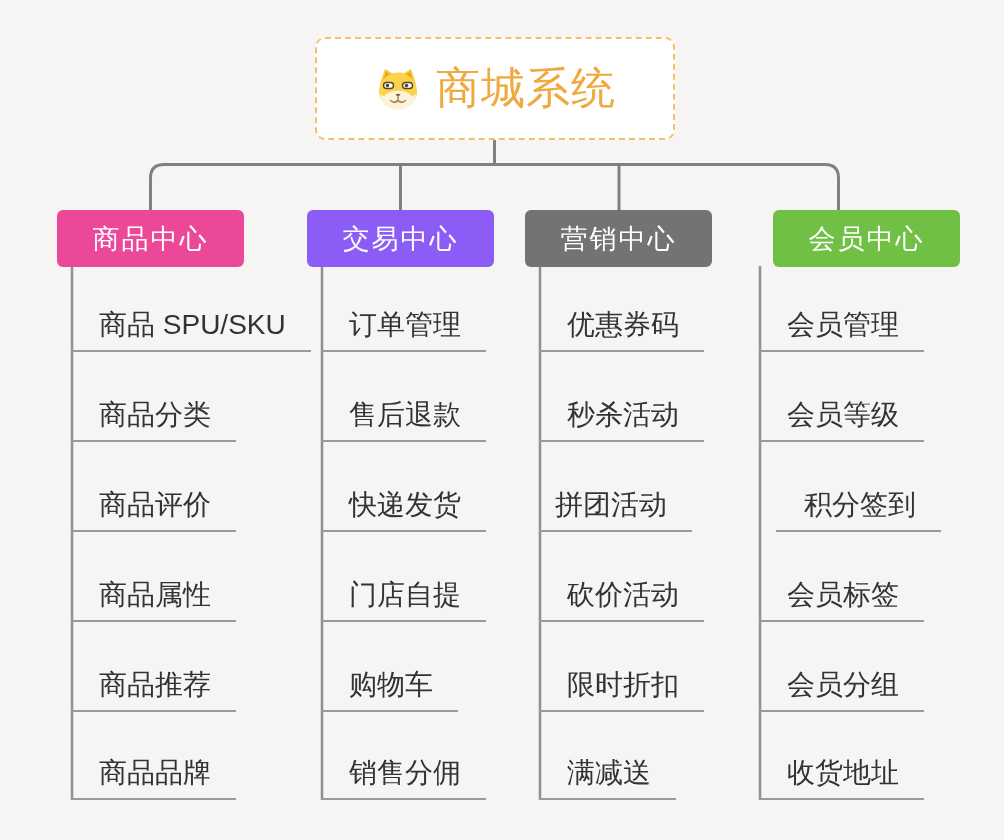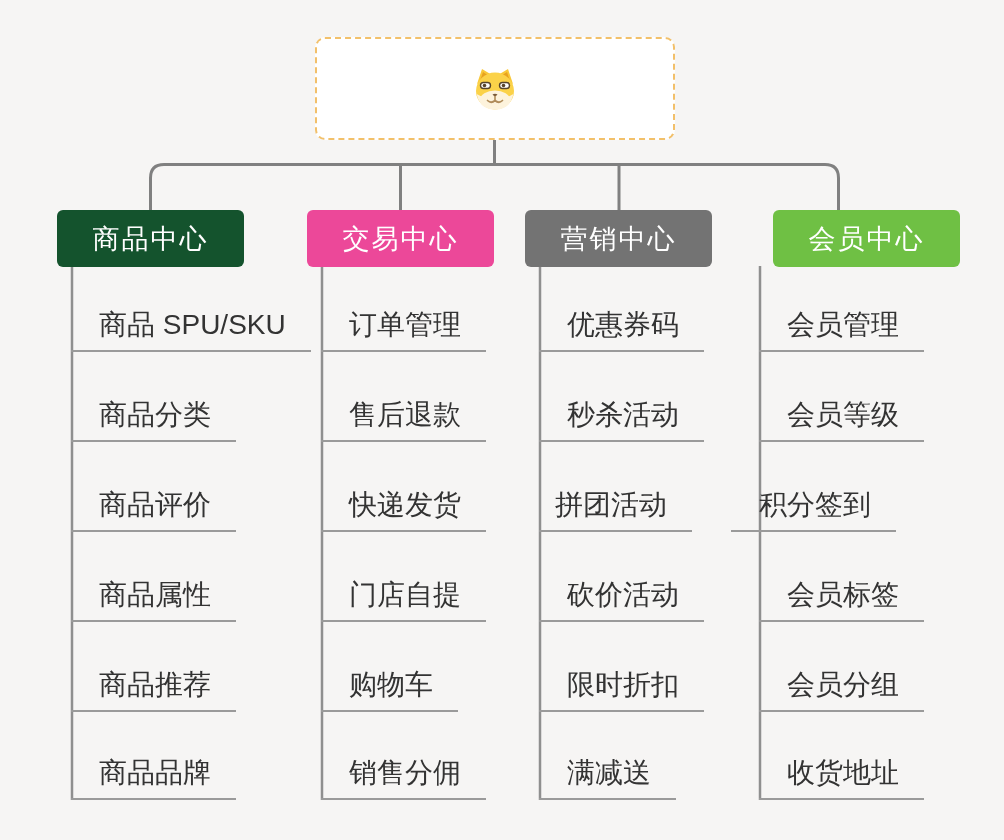--- a/index.html
+++ b/index.html
@@ -94,46 +94,47 @@
         <ellipse cx="24" cy="33" rx="15" ry="9.5" fill="#FDF3DC"></ellipse>
         <rect x="9.5" y="15.5" width="10" height="6" rx="3" fill="#ffffff" stroke="#57452B" stroke-width="1.4"></rect>
         <rect x="28.5" y="15.5" width="10" height="6" rx="3" fill="#ffffff" stroke="#57452B" stroke-width="1.4"></rect>
         <circle cx="13.5" cy="18.5" r="1.8" fill="#57452B"></circle>
         <circle cx="32.5" cy="18.5" r="1.8" fill="#57452B"></circle>
         <path d="M21.5 27.5 Q24 26 26.5 27.5 Q24 31 21.5 27.5 Z" fill="#7A5B3A"></path>
         <path d="M24 29.5 V32.5" stroke="#B08C5A" stroke-width="1.6" fill="none" stroke-linecap="round"></path>
         <path d="M16.5 33.5 Q20.2 37 24 33.5 Q27.8 37 31.5 33.5" stroke="#B08C5A" stroke-width="1.7" fill="none" stroke-linecap="round"></path>
       </svg>
     </span>
+    <span class="root-title">商城系统</span>
   </div>
 
   <div id="branches-layer">
-      <div class="branch-node" style="left: 57px; background: #14532d;">商品中心</div>
+      <div class="branch-node" style="left: 57px; background: #ec4899;">商品中心</div>
       <div class="child-topic" style="left: 71px; top: 306px;">商品 SPU/SKU</div>
       <div class="child-topic" style="left: 71px; top: 396px;">商品分类</div>
       <div class="child-topic" style="left: 71px; top: 486px;">商品评价</div>
       <div class="child-topic" style="left: 71px; top: 576px;">商品属性</div>
       <div class="child-topic" style="left: 71px; top: 666px;">商品推荐</div>
       <div class="child-topic" style="left: 71px; top: 754px;">商品品牌</div>
-      <div class="branch-node" style="left: 307px; background: #ec4899;">交易中心</div>
+      <div class="branch-node" style="left: 307px; background: #8b5cf6;">交易中心</div>
       <div class="child-topic" style="left: 321px; top: 306px;">订单管理</div>
       <div class="child-topic" style="left: 321px; top: 396px;">售后退款</div>
       <div class="child-topic" style="left: 321px; top: 486px;">快递发货</div>
       <div class="child-topic" style="left: 321px; top: 576px;">门店自提</div>
       <div class="child-topic" style="left: 321px; top: 666px;">购物车</div>
       <div class="child-topic" style="left: 321px; top: 754px;">销售分佣</div>
       <div class="branch-node" style="left: 525px; background: #737373;">营销中心</div>
       <div class="child-topic" style="left: 539px; top: 306px;">优惠券码</div>
       <div class="child-topic" style="left: 539px; top: 396px;">秒杀活动</div>
       <div class="child-topic" style="left: 539px; top: 486px; padding-left: 16px;">拼团活动</div>
       <div class="child-topic" style="left: 539px; top: 576px;">砍价活动</div>
       <div class="child-topic" style="left: 539px; top: 666px;">限时折扣</div>
       <div class="child-topic" style="left: 539px; top: 754px;">满减送</div>
       <div class="branch-node" style="left: 773px; background: rgb(111, 192, 68);">会员中心</div>
       <div class="child-topic" style="left: 759px; top: 306px;">会员管理</div>
       <div class="child-topic" style="left: 759px; top: 396px;">会员等级</div>
-      <div class="child-topic" style="left: 731px; top: 486px;">积分签到</div>
+      <div class="child-topic" style="left: 776px; top: 486px;">积分签到</div>
       <div class="child-topic" style="left: 759px; top: 576px;">会员标签</div>
       <div class="child-topic" style="left: 759px; top: 666px;">会员分组</div>
       <div class="child-topic" style="left: 759px; top: 754px;">收货地址</div>
     </div>
 
 </div>
 
 </body></html>

